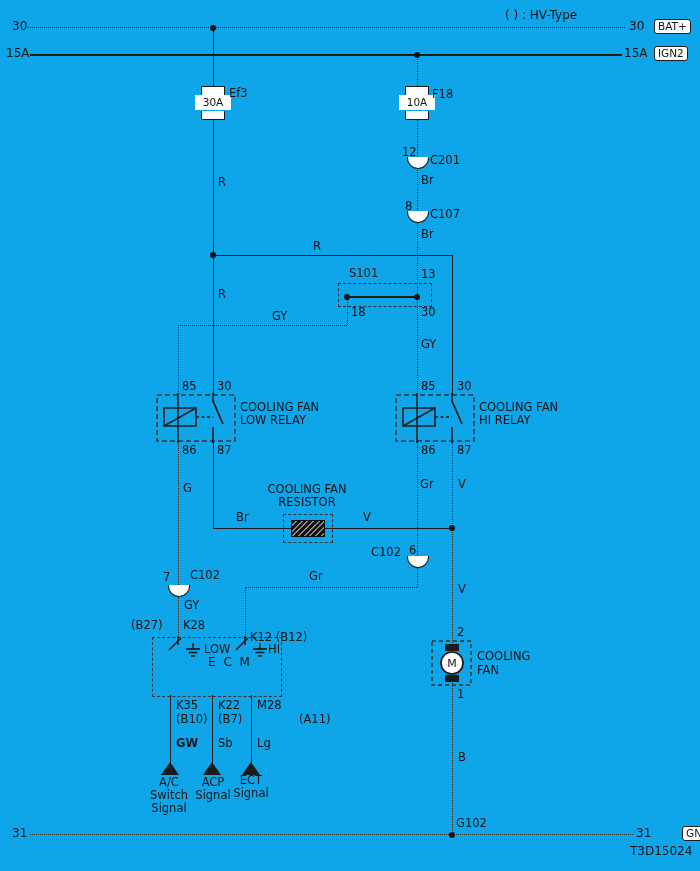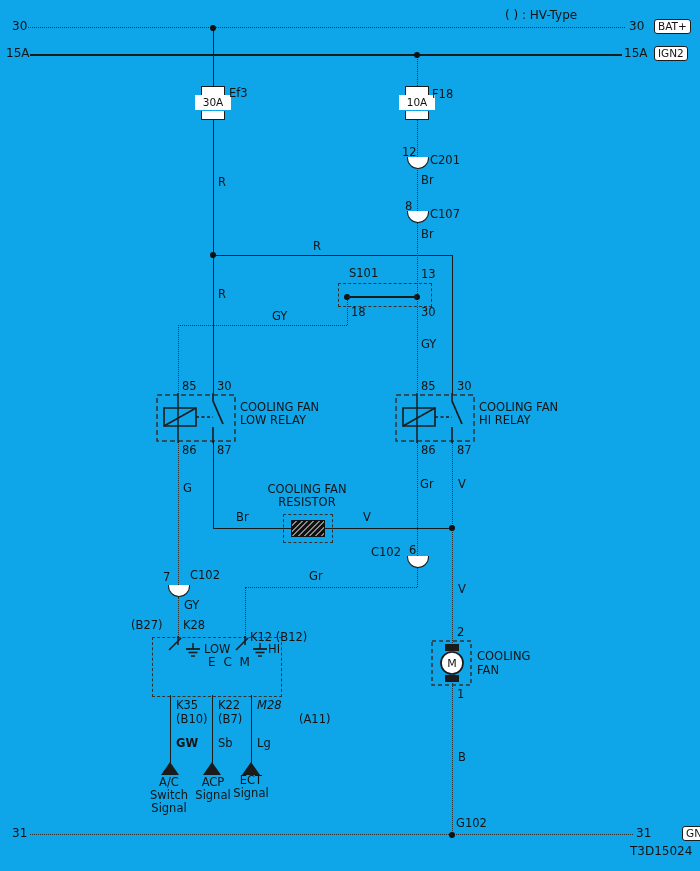--- a/index.html
+++ b/index.html
@@ -202,21 +202,21 @@
   <div class="lbl" style="left:131px;top:619px;width:42px;text-align:left;">(B27)</div>
   <div class="lbl" style="left:183px;top:619px;">K28</div>
   <div class="lbl" style="left:250px;top:619px;margin-top:12px;">K12 (B12)</div>
 
   <div class="lbl" style="left:176px;top:699px;">K35</div>
   <div class="lbl" style="left:176px;top:713px;">(B10)</div>
   <div class="lbl" style="left:176px;top:737px;font-weight:bold;">GW</div>
   <div class="lbl" style="left:218px;top:699px;">K22</div>
   <div class="lbl" style="left:218px;top:713px;">(B7)</div>
   <div class="lbl" style="left:218px;top:737px;">Sb</div>
-  <div class="lbl" style="left:257px;top:699px;font-style:italic;">M28</div>
+  <div class="lbl" style="left:257px;top:699px;">M28</div>
   <div class="lbl" style="left:257px;top:713px;margin-left:42px;">(A11)</div>
   <div class="lbl" style="left:257px;top:737px;">Lg</div>
 
   <div class="tri" style="left:161px;top:762px;"></div>
   <div class="tri" style="left:203px;top:762px;"></div>
   <div class="tri" style="left:242px;top:762px;"></div>
 
   <div class="lbl c" style="left:146px;top:776px;width:46px;">
     <div>A/C</div>
     <div>Switch</div>

